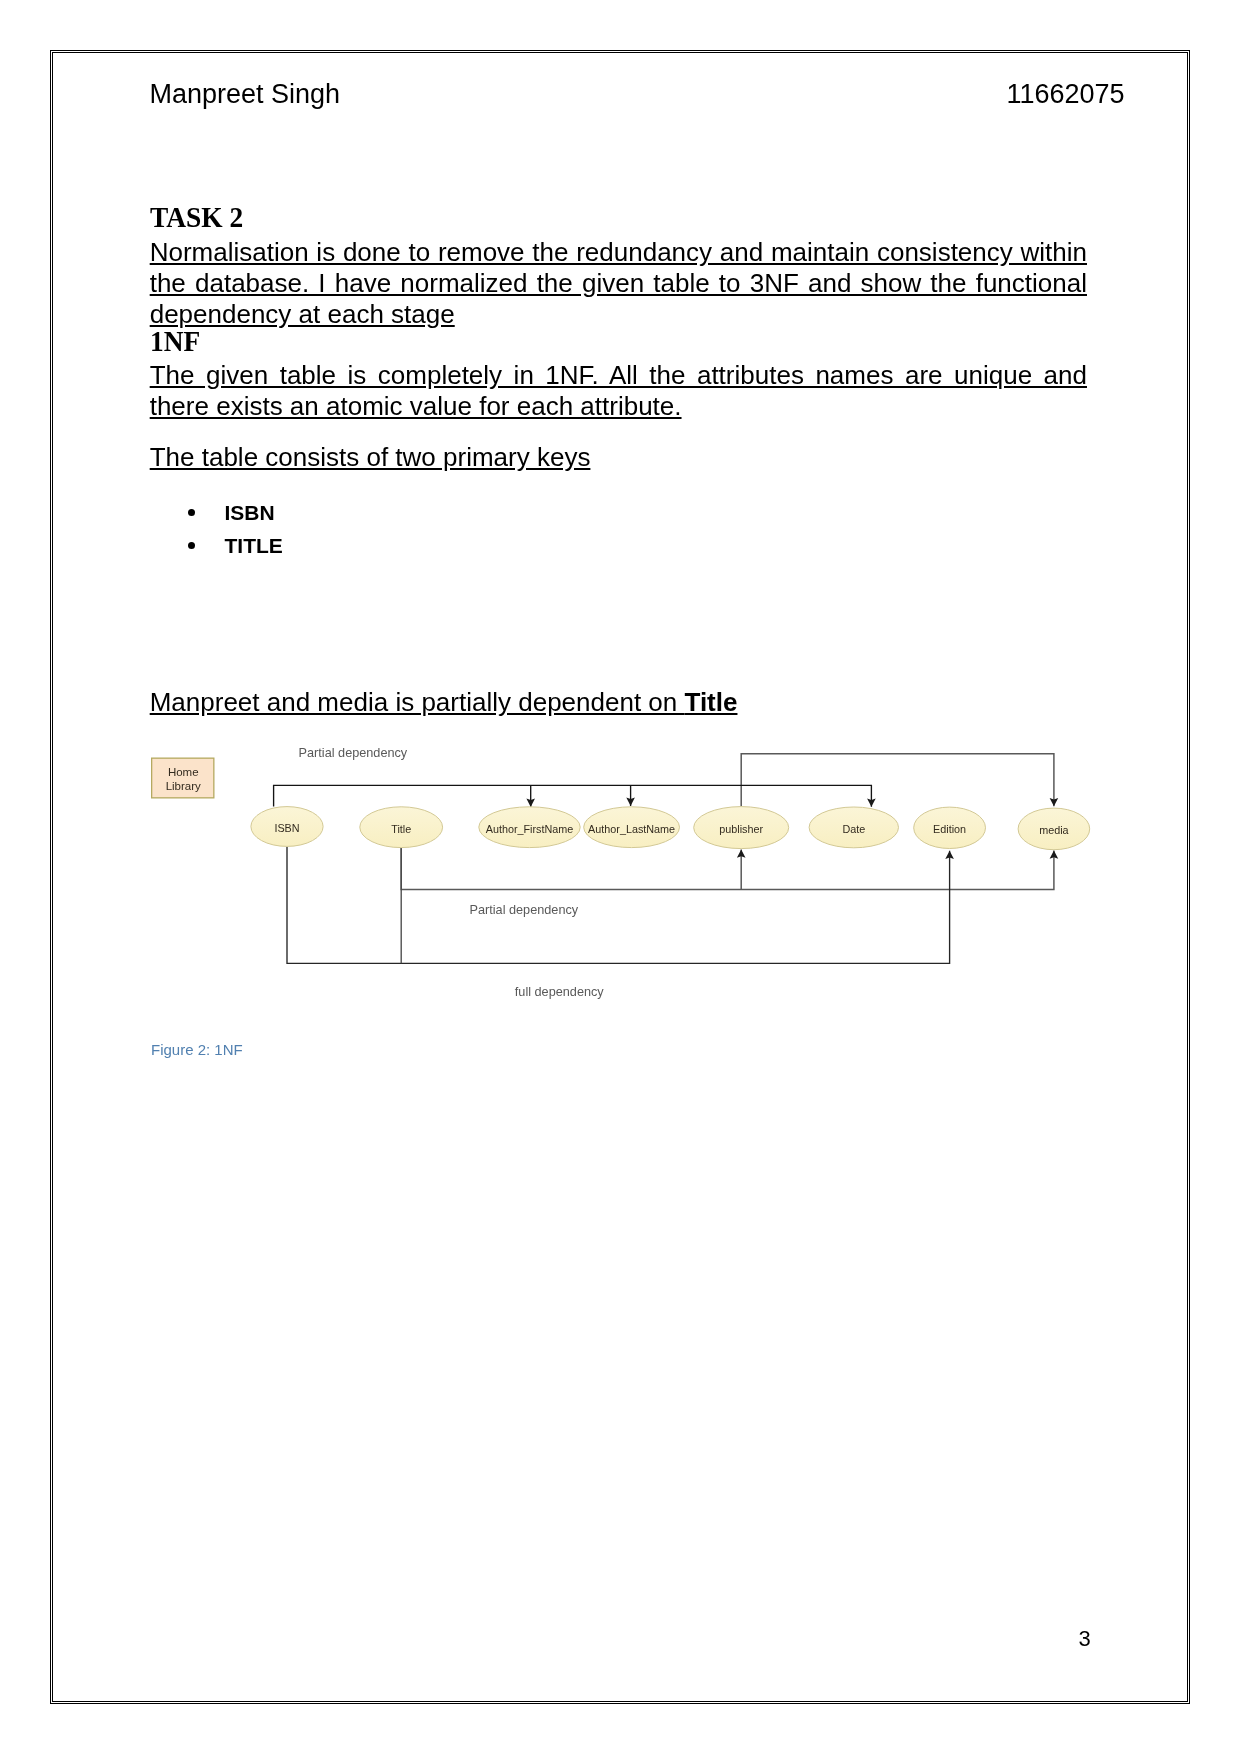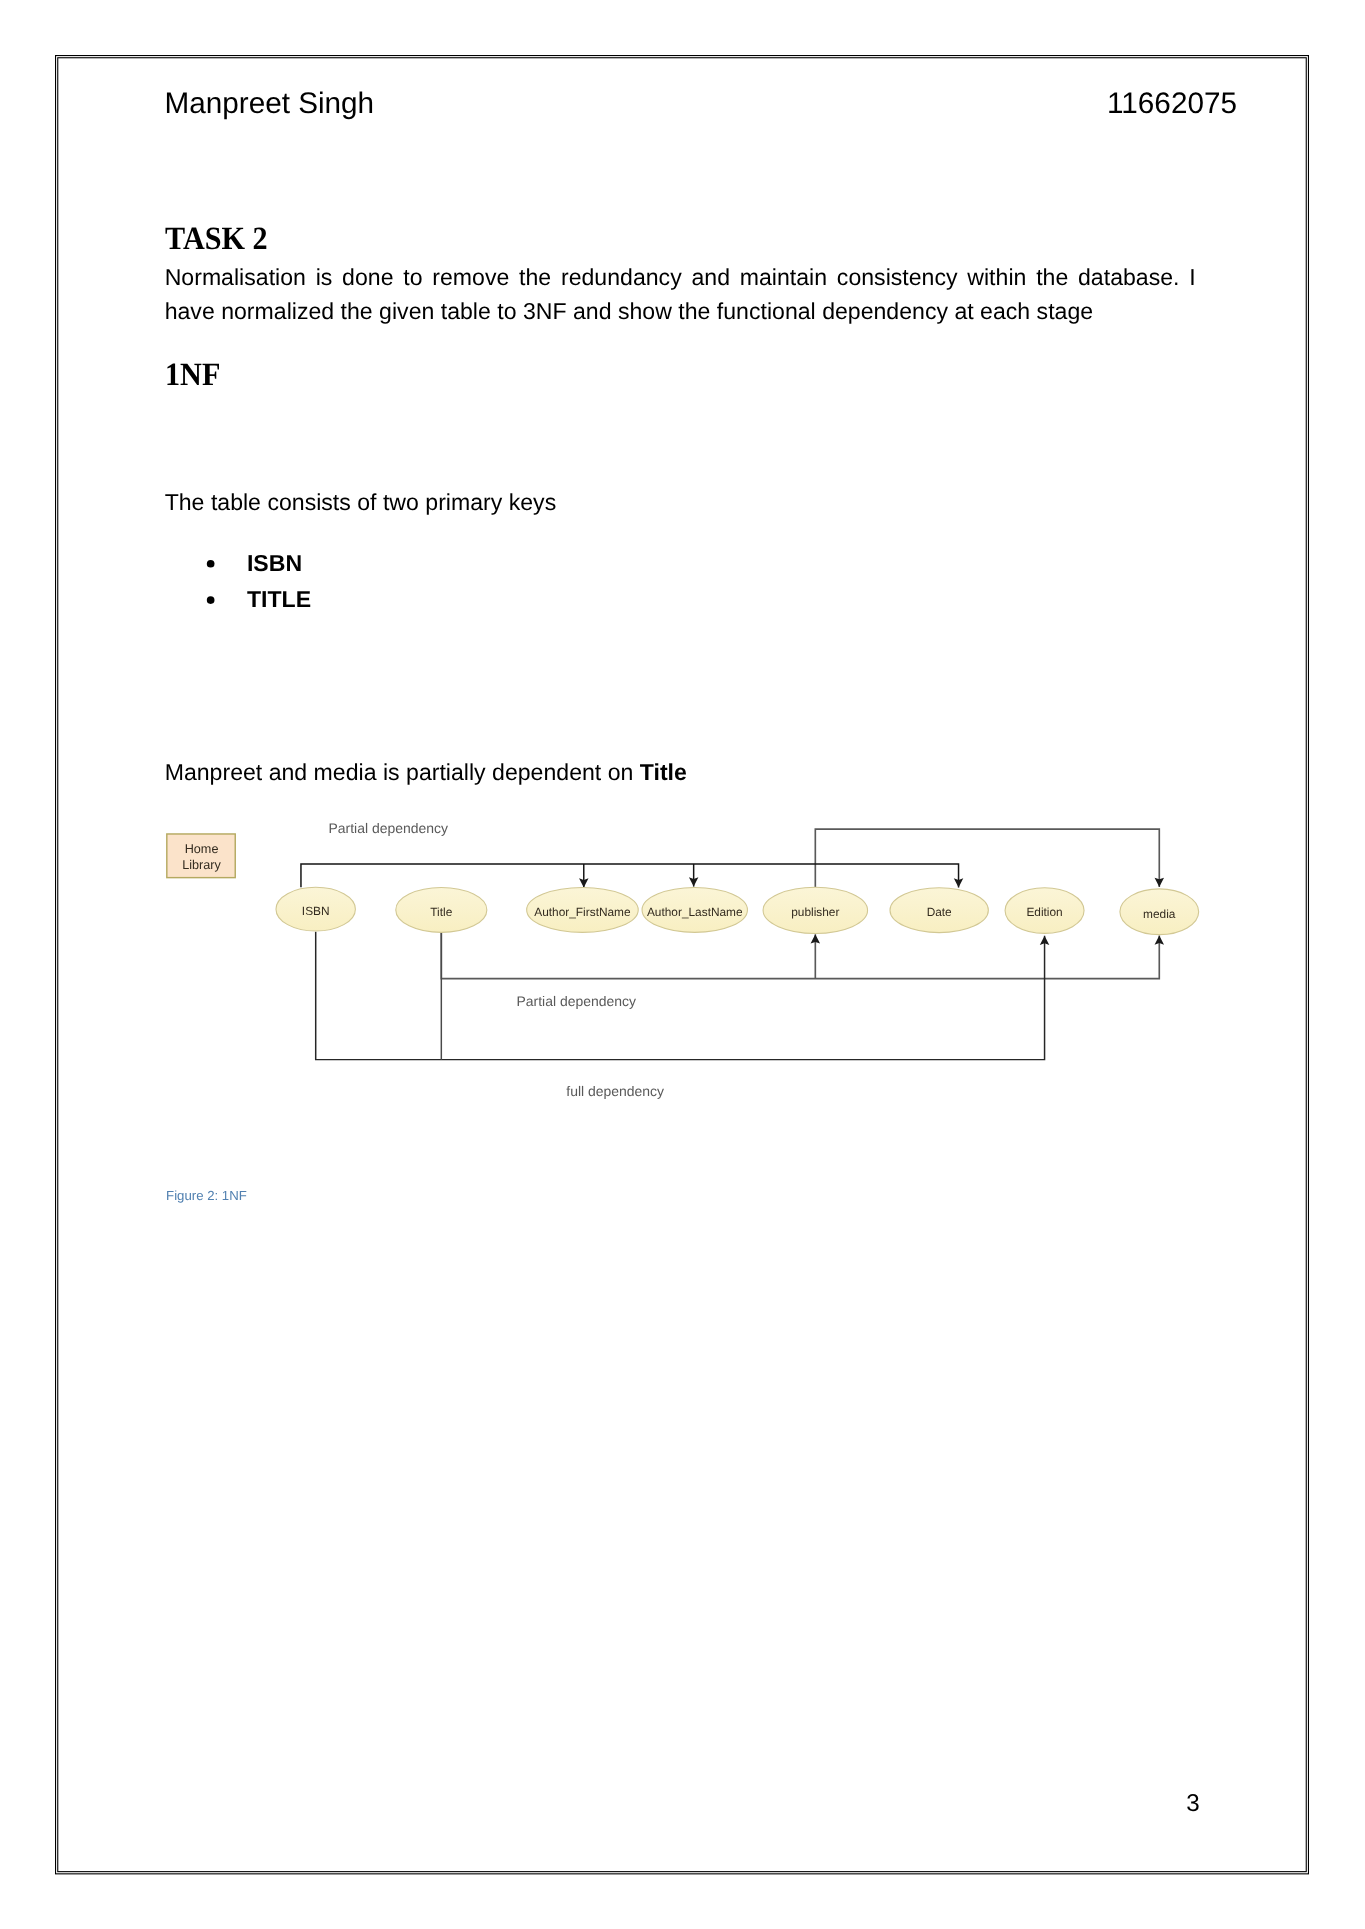--- a/index.html
+++ b/index.html
@@ -15,37 +15,37 @@
        border:1px solid #000;box-sizing:border-box;pointer-events:none;}
 
   
   .doc-header{position:absolute;left:149.5px;top:79px;width:975px;height:30px;
        font-size:27px;line-height:30px;}
   .doc-header .name{position:absolute;left:0;top:0;white-space:nowrap;}
   .doc-header .id{position:absolute;right:0;top:0;white-space:nowrap;margin-left:46px;}
 
   
   .blk{position:absolute;left:149.7px;width:937.3px;}
-  .body{font-size:21px;line-height:31px;text-align:justify;text-justify:inter-word;}
+  .body{font-size:26px;line-height:31px;text-align:justify;text-justify:inter-word;text-decoration:underline;}
   .body.noj{text-align:left;}
   .h-serif{font-family:"Liberation Serif",serif;font-weight:bold;
        transform:scaleX(0.93);transform-origin:left center;}
   .h1{font-size:29.5px;line-height:31px;}
   .h2{font-size:29.5px;line-height:31px;}
   .bullet-row{position:absolute;left:149.7px;width:937.3px;font-size:21px;line-height:33px;
        font-weight:bold;}
   .bullet-row .bullet{position:absolute;left:38.5px;top:13px;width:7px;height:7px;
        border-radius:50%;background:#000;}
   .bullet-row .lbl{position:absolute;left:74.8px;top:0;}
   b{font-weight:bold;}
 
   
   .figure{position:absolute;left:0;top:0;width:1241px;height:1754px;pointer-events:none;}
-  .caption{position:absolute;left:151px;top:1039px;font-size:12px;line-height:21px;
-       color:#5180b0;white-space:nowrap;margin-top:38px;}
+  .caption{position:absolute;left:151px;top:1039px;font-size:15px;line-height:21px;
+       color:#5180b0;white-space:nowrap;}
 
   
   .page-num{position:absolute;left:1078.5px;top:1626px;font-size:22px;line-height:25px;}
 </style>
 </head>
 <body>
 
 <div class="page">
 
   <div class="page-border"></div>
@@ -53,20 +53,21 @@
 
   <div class="doc-header">
     <span class="name">Manpreet Singh</span>
     <span class="id">11662075</span>
   </div>
 
   <div class="blk h-serif h1" style="top:201.5px">TASK 2</div>
   <div class="blk body" style="top:237px">Normalisation is done to remove the redundancy and maintain consistency within the database. I have normalized the given table to 3NF and show the functional dependency at each stage</div>
 
   <div class="blk h-serif h2" style="top:325.5px">1NF</div>
+  <div class="blk body" style="top:360px">The given table is completely in 1NF. All the attributes names are unique and there exists an atomic value for each attribute.</div>
 
   <div class="blk body noj" style="top:442px">The table consists of two primary keys</div>
 
   <div class="bullet-row" style="top:496px">
     <span class="bullet"></span>
     <span class="lbl">ISBN</span>
   </div>
   <div class="bullet-row" style="top:529px">
     <span class="bullet"></span>
     <span class="lbl">TITLE</span>

